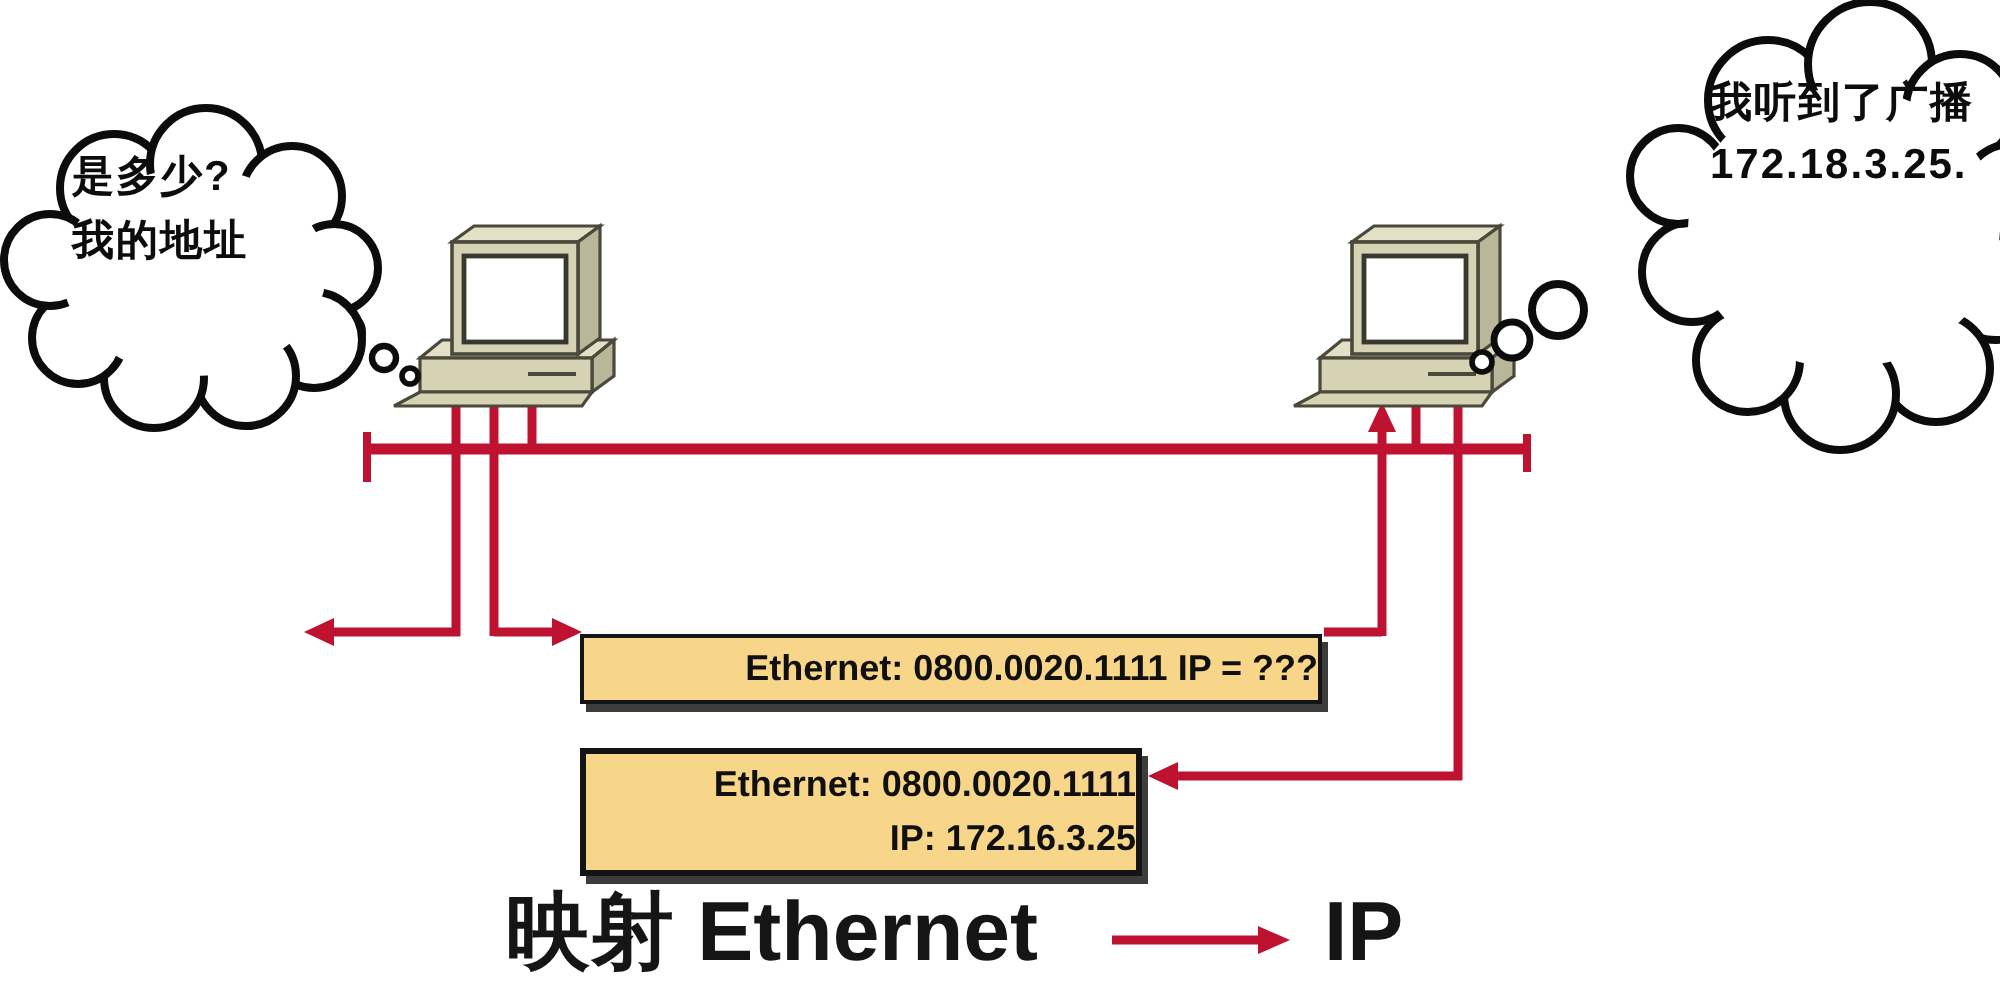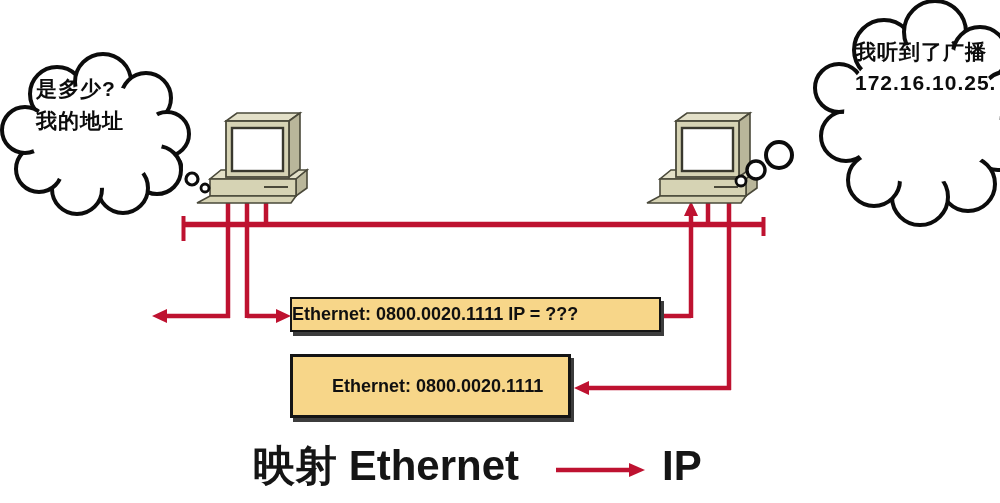--- a/index.html
+++ b/index.html
@@ -13,23 +13,24 @@
   svg{display:block;overflow:visible;}
   
   #wires{z-index:1;}
   .computer{z-index:2;}
   .bubble,.frame-box,#trails,#caption-row{z-index:3;}
   
   .frame-box{
     background:var(--boxfill);
     border:2.5px solid var(--boxborder);
     box-shadow:3px 4px 0 var(--shadow);
-    color:#101010;font-weight:bold;text-align:left;
+    color:#101010;font-weight:bold;text-align:right;
     display:flex;flex-direction:column;justify-content:center;
     box-sizing:border-box;
+    margin-top:20px;
   }
   #frame-request{left:290px;top:297px;width:371px;height:35px;font-size:18px;}
   #frame-reply{left:290px;top:354px;width:281px;height:64px;font-size:18px;line-height:1.5;border-width:3px;padding-left:39px;}
   
   .bubble{position:absolute;}
   .bubble-text{
     position:absolute;color:#0c0c0c;font-weight:bold;font-size:21px;line-height:32px;
     white-space:nowrap;letter-spacing:1px;
   }
   
@@ -140,30 +141,31 @@
           <circle cx="146" cy="180" r="27"></circle>
         <circle cx="98" cy="193" r="28"></circle>
           <circle cx="52" cy="176" r="26"></circle>
           <circle cx="24" cy="132" r="25"></circle>
         <circle cx="17" cy="84" r="24"></circle>
       </g>
       <ellipse cx="100" cy="110" rx="78" ry="70" fill="#ffffff"></ellipse>
     </svg>
     <div class="bubble-text" style="left:33px;top:32px;line-height:31px;">
       <div>我听到了广播</div>
-      <div>172.16.10.25.</div>
+      <div>172.18.3.25.</div>
     </div>
   </div>
 
   <div id="frame-request" class="frame-box abs">
     <div>Ethernet: 0800.0020.1111 IP = ???</div>
   </div>
 
   <div id="frame-reply" class="frame-box abs">
     <div>Ethernet: 0800.0020.1111</div>
+    <div>IP: 172.16.3.25</div>
   </div>
 
   <div id="caption-row">
     <span id="caption-left" class="caption-text">映射 Ethernet</span>
     <span id="caption-right" class="caption-text">IP</span>
   </div>
 
 </div>
 
 </body></html>

